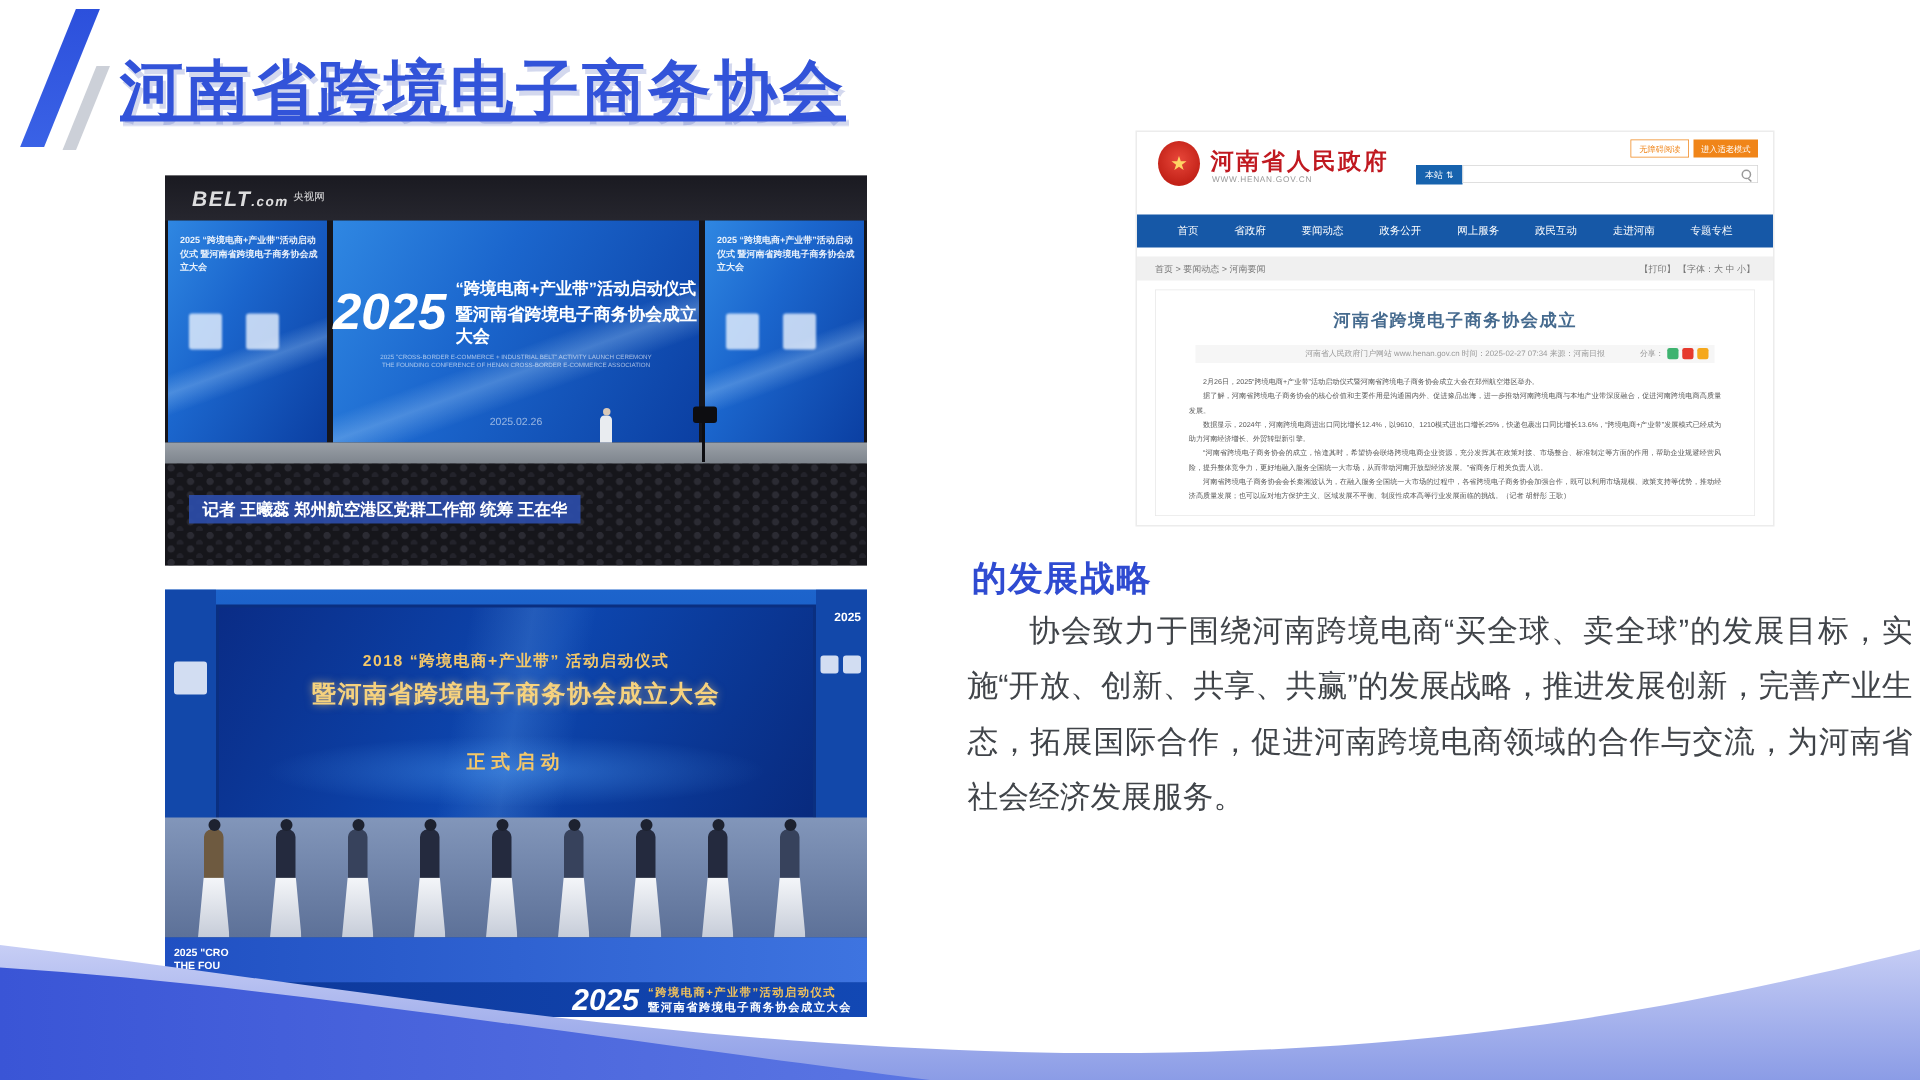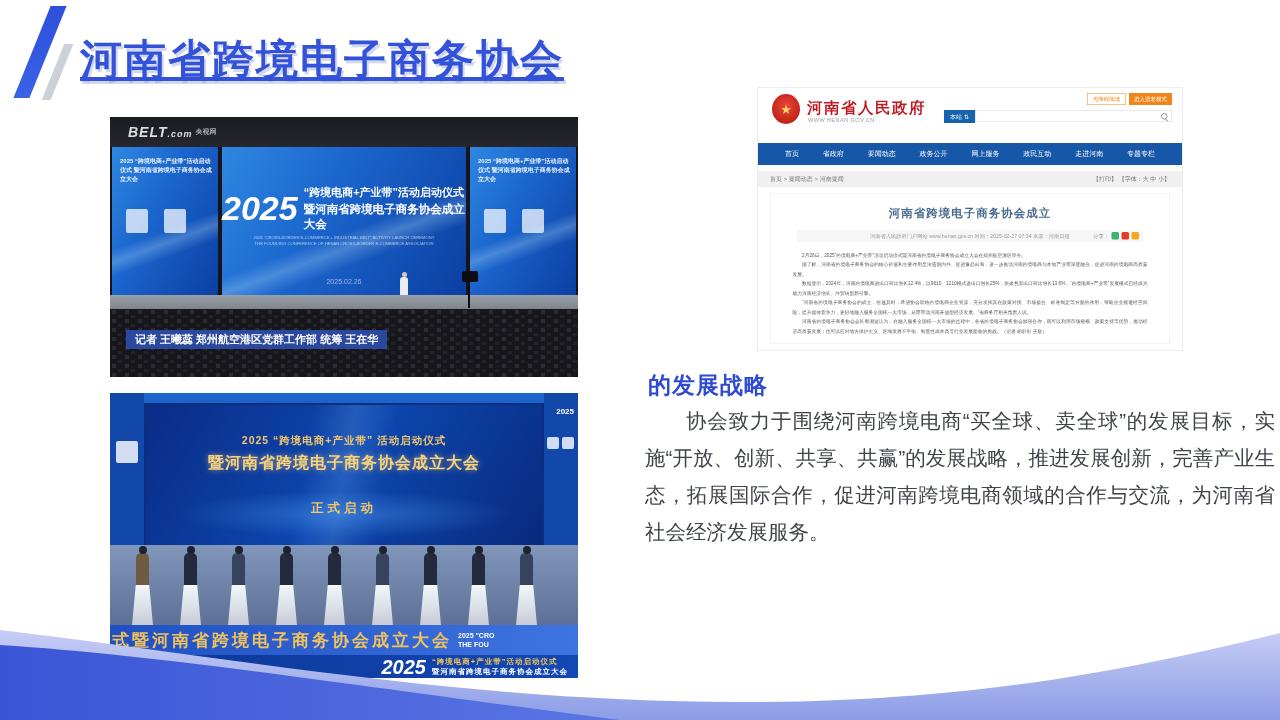--- a/index.html
+++ b/index.html
@@ -198,21 +198,21 @@
   <div class="p1-cctv">
     <b><span>BELT</span><span style="font-size:9px;">.com</span></b>
     <i>央视网</i>
   </div>
 
   <div class="p1-cap1">记者 王曦蕊 郑州航空港区党群工作部 统筹 王在华</div>
 </div>
 
 <div class="photo2">
   <div class="p2-screen">
-    <div class="p2s-l1">2025 “跨境电商+产业带” 活动启动仪式</div>
+    <div class="p2s-l1">2018 “跨境电商+产业带” 活动启动仪式</div>
     <div class="p2s-l2">暨河南省跨境电子商务协会成立大会</div>
     <div class="p2s-l3">正式启动</div>
   </div>
 
   <div class="p2-sideL">
     <div class="p2-qr" style="left:6px;top:48px;width:22px;height:22px;"></div>
   </div>
   <div class="p2-sideR">
     <div class="p2-side-year">2025</div>
     <div class="p2-qr" style="left:3px;top:44px;width:12px;height:12px;"></div>
@@ -225,21 +225,20 @@
   <i class="pp" style="left:74px;"></i>
   <i class="pp alt2" style="left:122px;"></i>
   <i class="pp" style="left:170px;"></i>
   <i class="pp" style="left:218px;"></i>
   <i class="pp alt2" style="left:266px;"></i>
   <i class="pp" style="left:314px;"></i>
   <i class="pp" style="left:362px;"></i>
   <i class="pp alt2" style="left:410px;"></i>
 
   <div class="p2-banner1">
-    <span class="p2-b1-text">式暨河南省跨境电子商务协会成立大会</span>
     <span class="p2-b1-right">
       <span>2025 "CRO</span><br><span>THE FOU</span>
     </span>
   </div>
   <div class="p2-banner2">
     <span class="p2-b2-year">2025</span>
     <span class="p2-b2-lines">
       <span class="p2-b2-l1">“跨境电商+产业带”活动启动仪式</span>
       <span class="p2-b2-l2">暨河南省跨境电子商务协会成立大会</span>
     </span>

